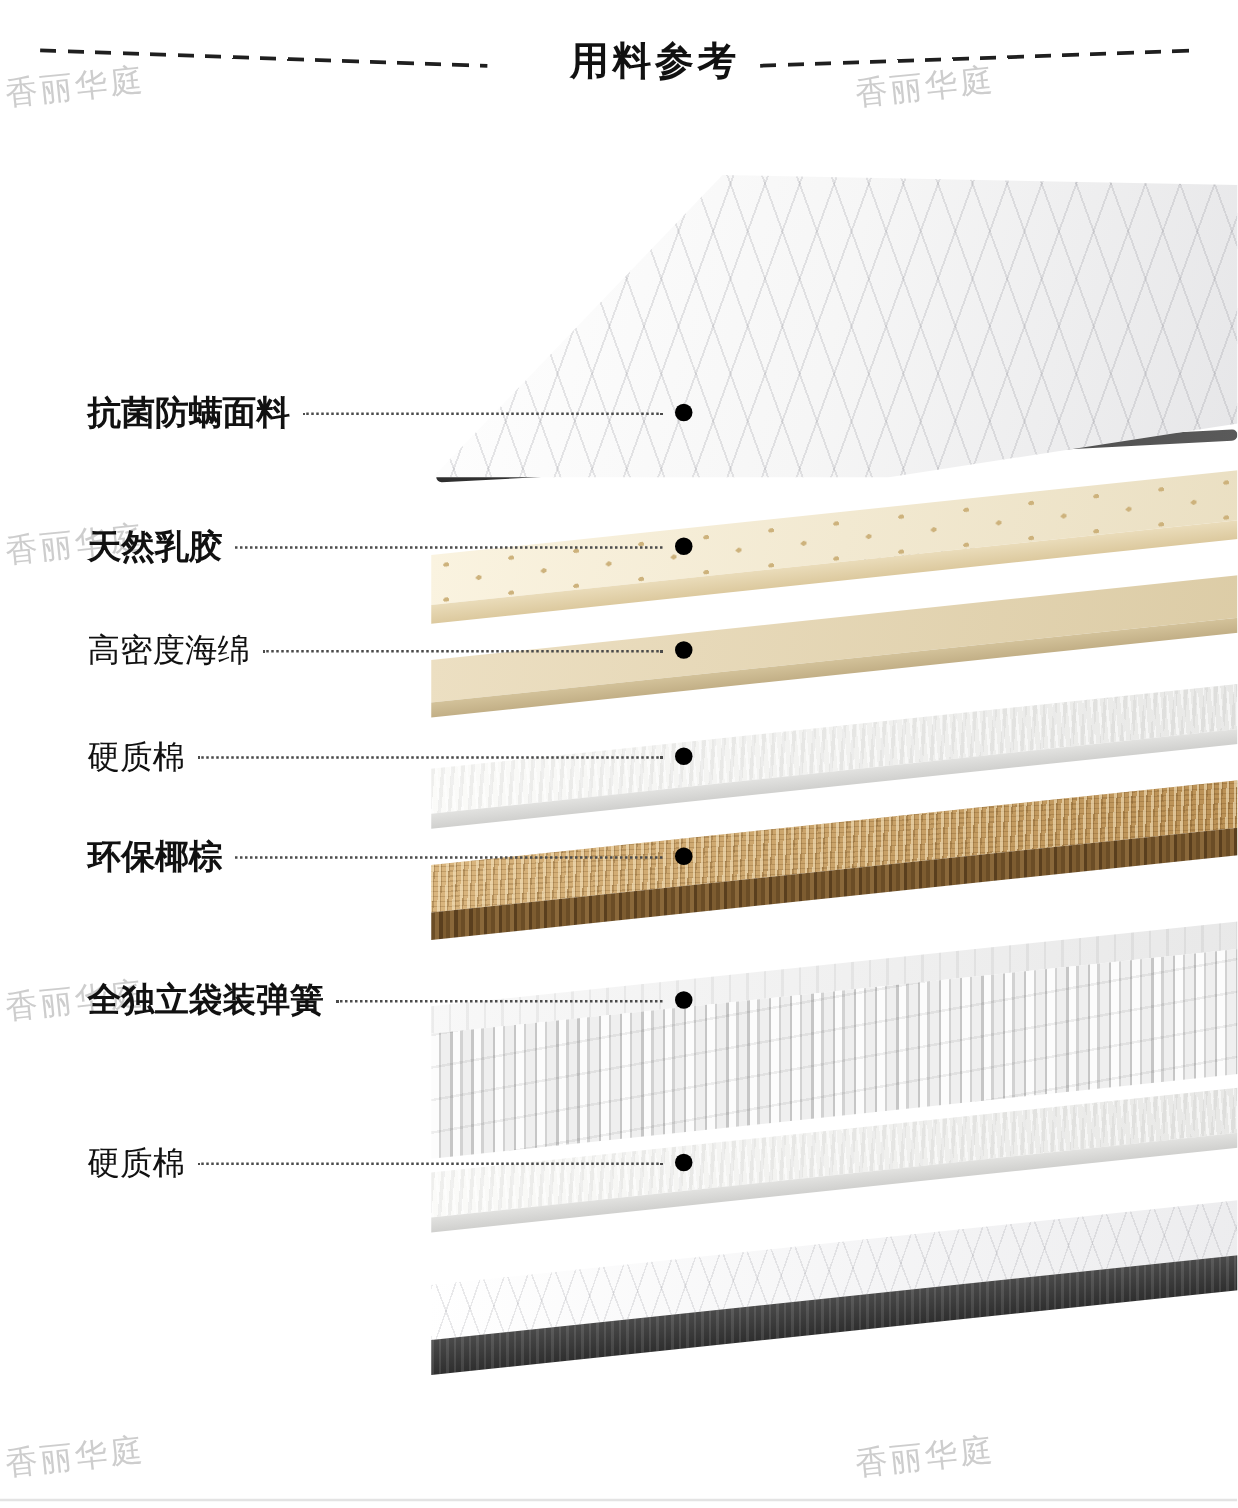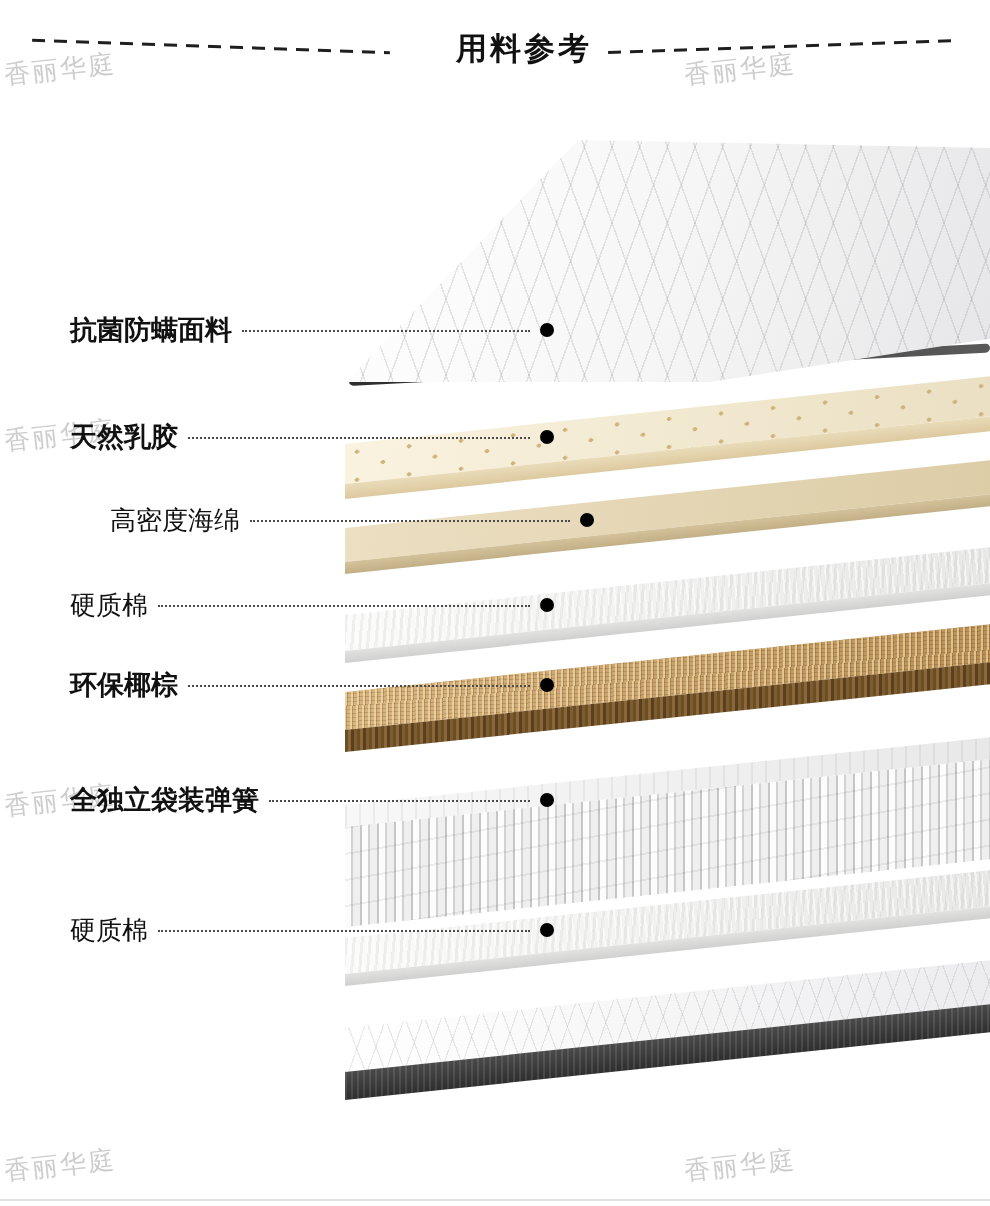--- a/index.html
+++ b/index.html
@@ -130,21 +130,21 @@
   
   .label-row{
     position:absolute;left:70px;width:484px;height:40px;
     display:flex;align-items:center;gap:10px;
   }
   .label-row .label{font-size:26px;color:#111;white-space:nowrap;}
   .label-row.bold .label{font-weight:700;font-size:27px;}
   .leader{flex:1;height:0;border-top:2px dotted #4a4a4a;margin-top:2px;}
   .dot{width:14px;height:14px;border-radius:50%;background:#000;flex:0 0 auto;}
 
-  .row1{top:310px;} .row2{top:417px;} .row3{top:500px;margin-left:40px;} .row4{top:585px;}
+  .row1{top:310px;} .row2{top:417px;} .row3{top:500px;} .row4{top:585px;}
   .row5{top:665px;} .row6{top:780px;} .row7{top:910px;} .row8{top:1002px;}
 
   .bottom-line{position:absolute;left:0;bottom:5px;width:100%;height:2px;background:#e3e3e3;}
 </style>
 </head>
 <body>
 
 <div class="stage">
 
   <div class="dash dash-left"></div>

